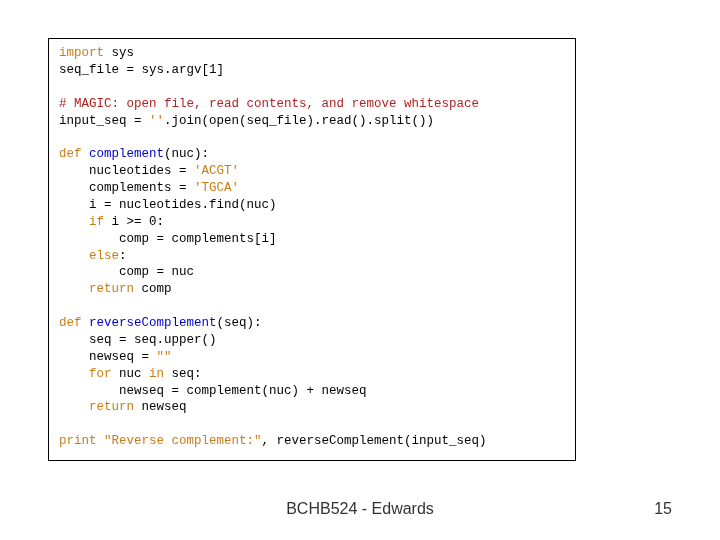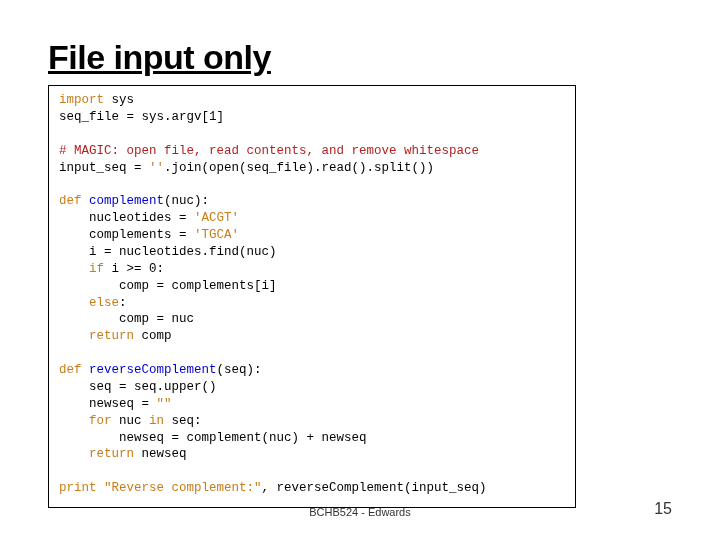--- a/index.html
+++ b/index.html
@@ -36,38 +36,37 @@
   .cm { color: #b22222; }
   .fn { color: #0000d0; }
   .str { color: #c77d18; }
   .footer-text {
     position: absolute;
     bottom: 22px;
     left: 0;
     right: 0;
     text-align: center;
     font-family: Arial, sans-serif;
-    font-size: 11px;
+    font-size: 16px;
     color: #333;
     pointer-events: none;
   }
   .page-num {
     position: absolute;
     bottom: 22px;
     right: 48px;
     font-family: Arial, sans-serif;
     font-size: 16px;
     color: #333;
   }
 </style>
 </head>
 <body>
 
 <div class="slide">
-  <div class="title">File input only</div>
 
   <div class="code-box"><span class="kw">import</span><span> sys</span>
 <span>seq_file = sys.argv[1]</span>
 
 <span class="cm"># MAGIC: open file, read contents, and remove whitespace</span>
 <span>input_seq = </span><span class="str">''</span><span>.join(open(seq_file).read().split())</span>
 
 <span class="kw">def </span><span class="fn">complement</span><span>(nuc):</span>
 <span>    nucleotides = </span><span class="str">'ACGT'</span>
 <span>    complements = </span><span class="str">'TGCA'</span>

